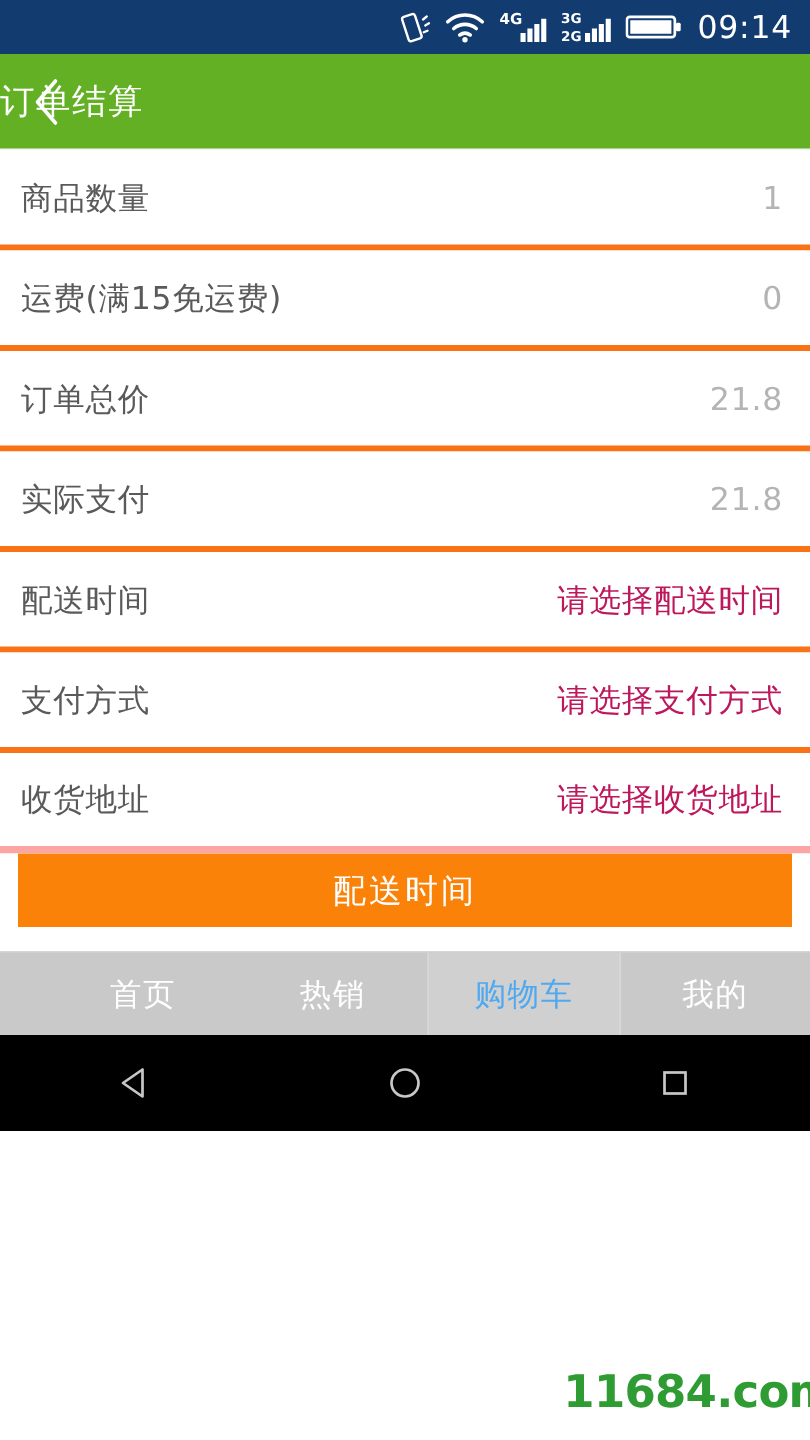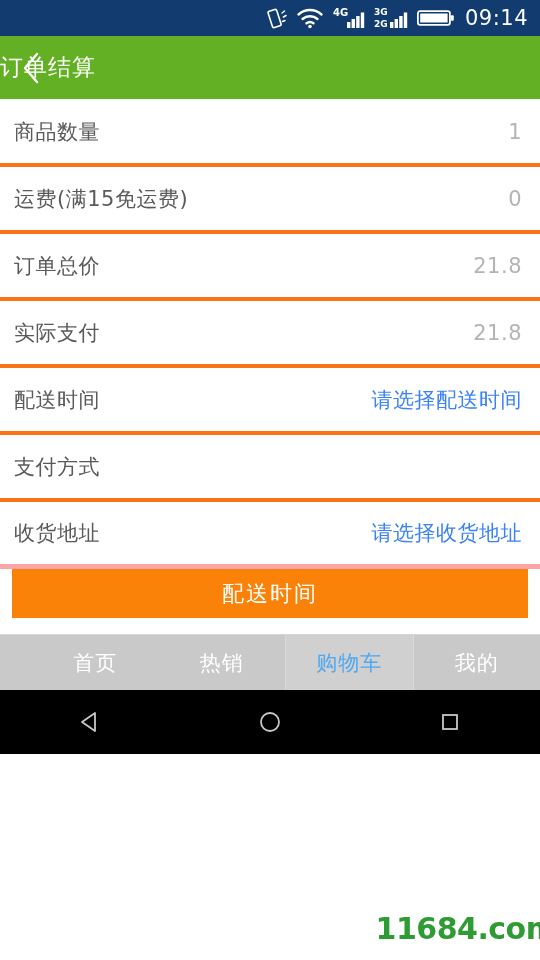--- a/index.html
+++ b/index.html
@@ -69,21 +69,21 @@
     border-bottom:4px solid #f97316;
     background:#ffffff;
   }
   .row:last-child { border-bottom:5px solid #fca5a5; }
   .row-label {
     color:#5a5a5a;
     font-size:21px;
     letter-spacing:0.5px;
   }
   .row-value {
-    color:#3b82f6;
+    color:#be185d;
     font-size:21px;
     letter-spacing:0.5px;
     text-align:right;
   }
   .row-value.num { color:#b4b4b4; }
 
   
   .spacer { flex:1 1 auto; background:#ffffff; }
 
   
@@ -251,20 +251,21 @@
       <span class="row-value num">21.8</span>
     </div>
 
     <div class="row">
       <span class="row-label">配送时间</span>
       <span class="row-value">请选择配送时间</span>
     </div>
 
     <div class="row">
       <span class="row-label">支付方式</span>
+      <span class="row-value">请选择支付方式</span>
     </div>
 
     <div class="row">
       <span class="row-label">收货地址</span>
       <span class="row-value">请选择收货地址</span>
     </div>
 
   </div>
 
   <div class="spacer"></div>

